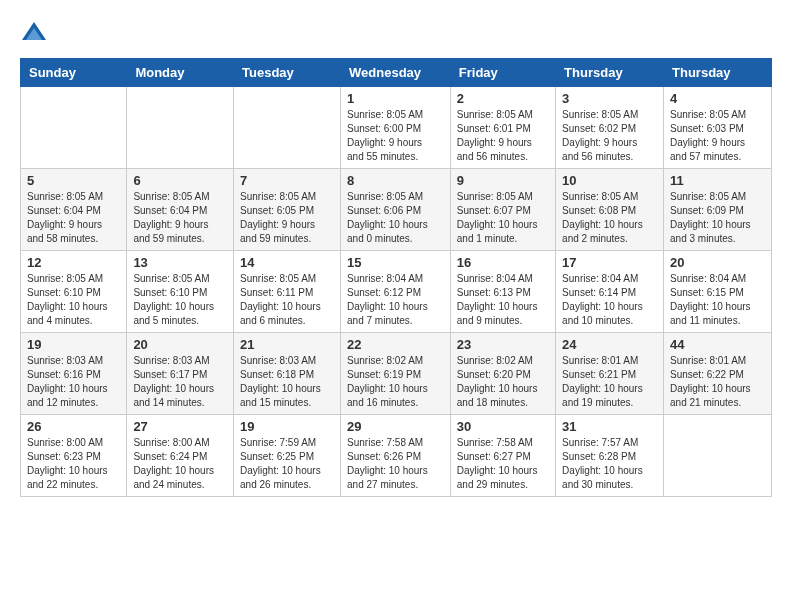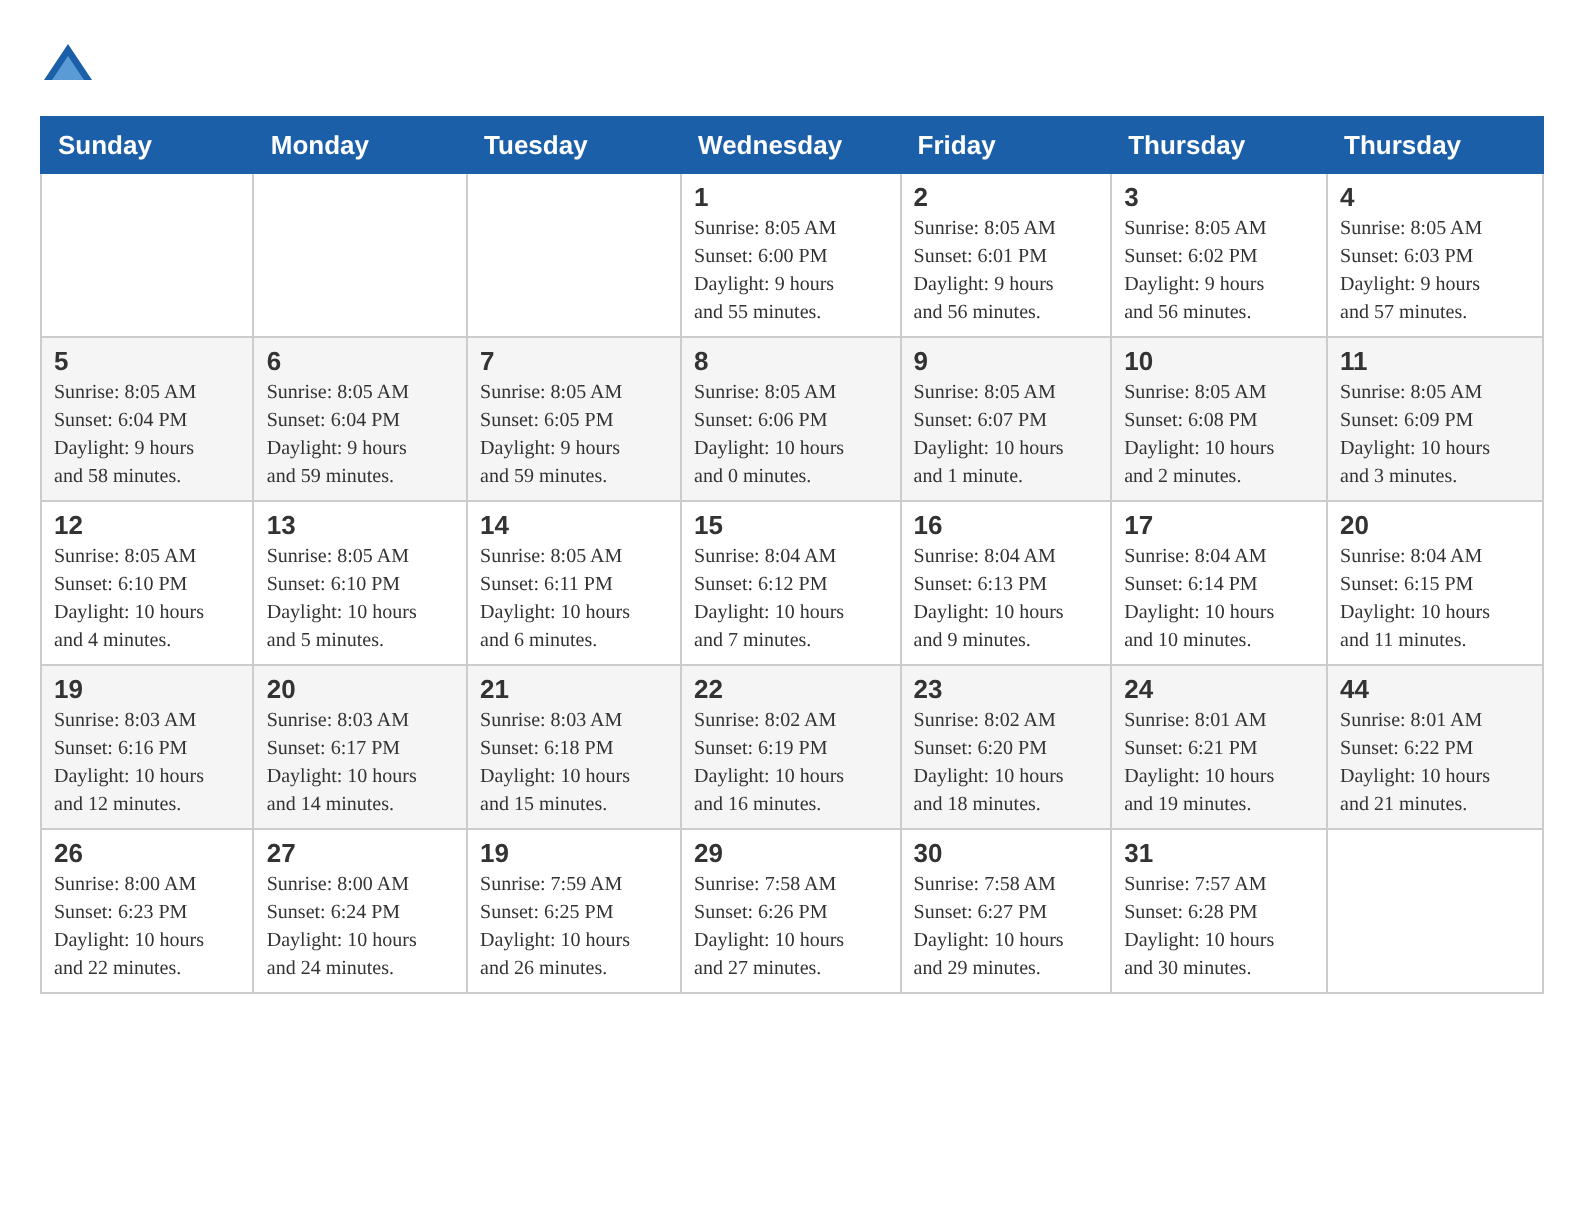--- a/index.html
+++ b/index.html
@@ -80,21 +80,20 @@
       font-weight: bold;
       font-size: 13px;
       color: #333;
       display: block;
       margin-bottom: 2px;
     }
     .day-info {
       font-size: 10px;
       color: #333;
       line-height: 1.4;
-      font-family: Liberation Serif, serif;
     }
     .empty-cell {
       background: #fff !important;
     }
   </style>
 </head>
 <body>
 
 <div class="header">
   <div class="logo">

